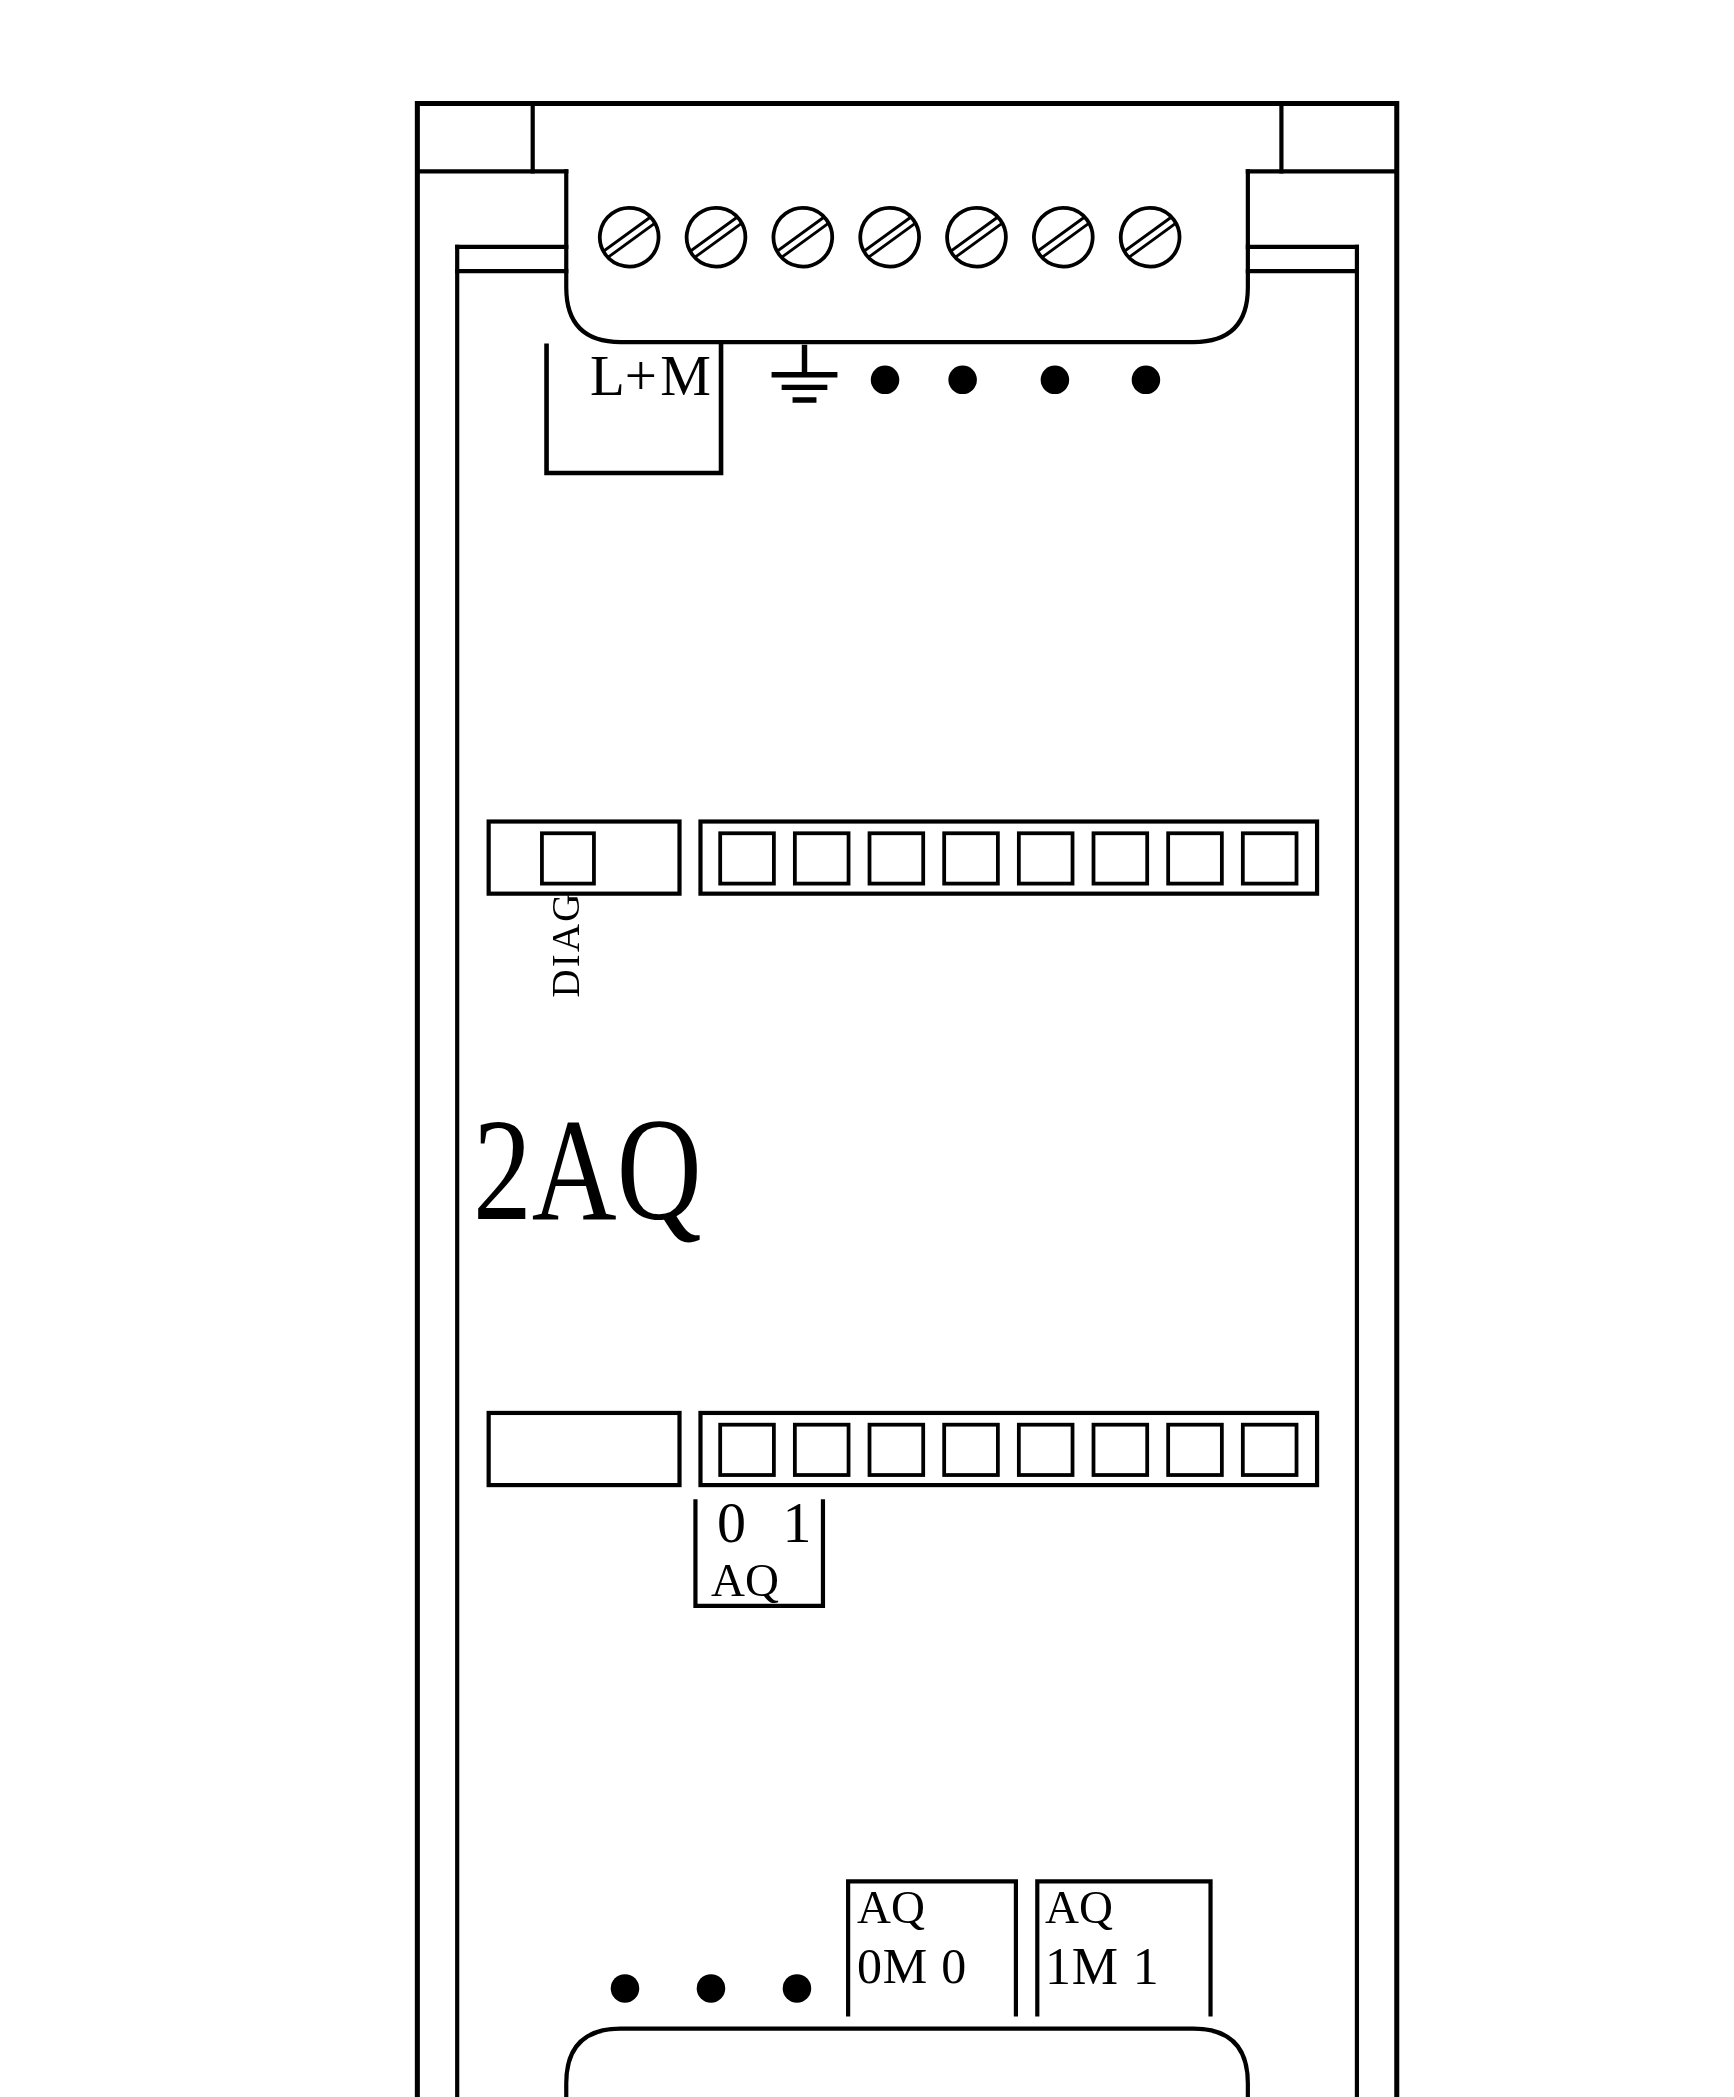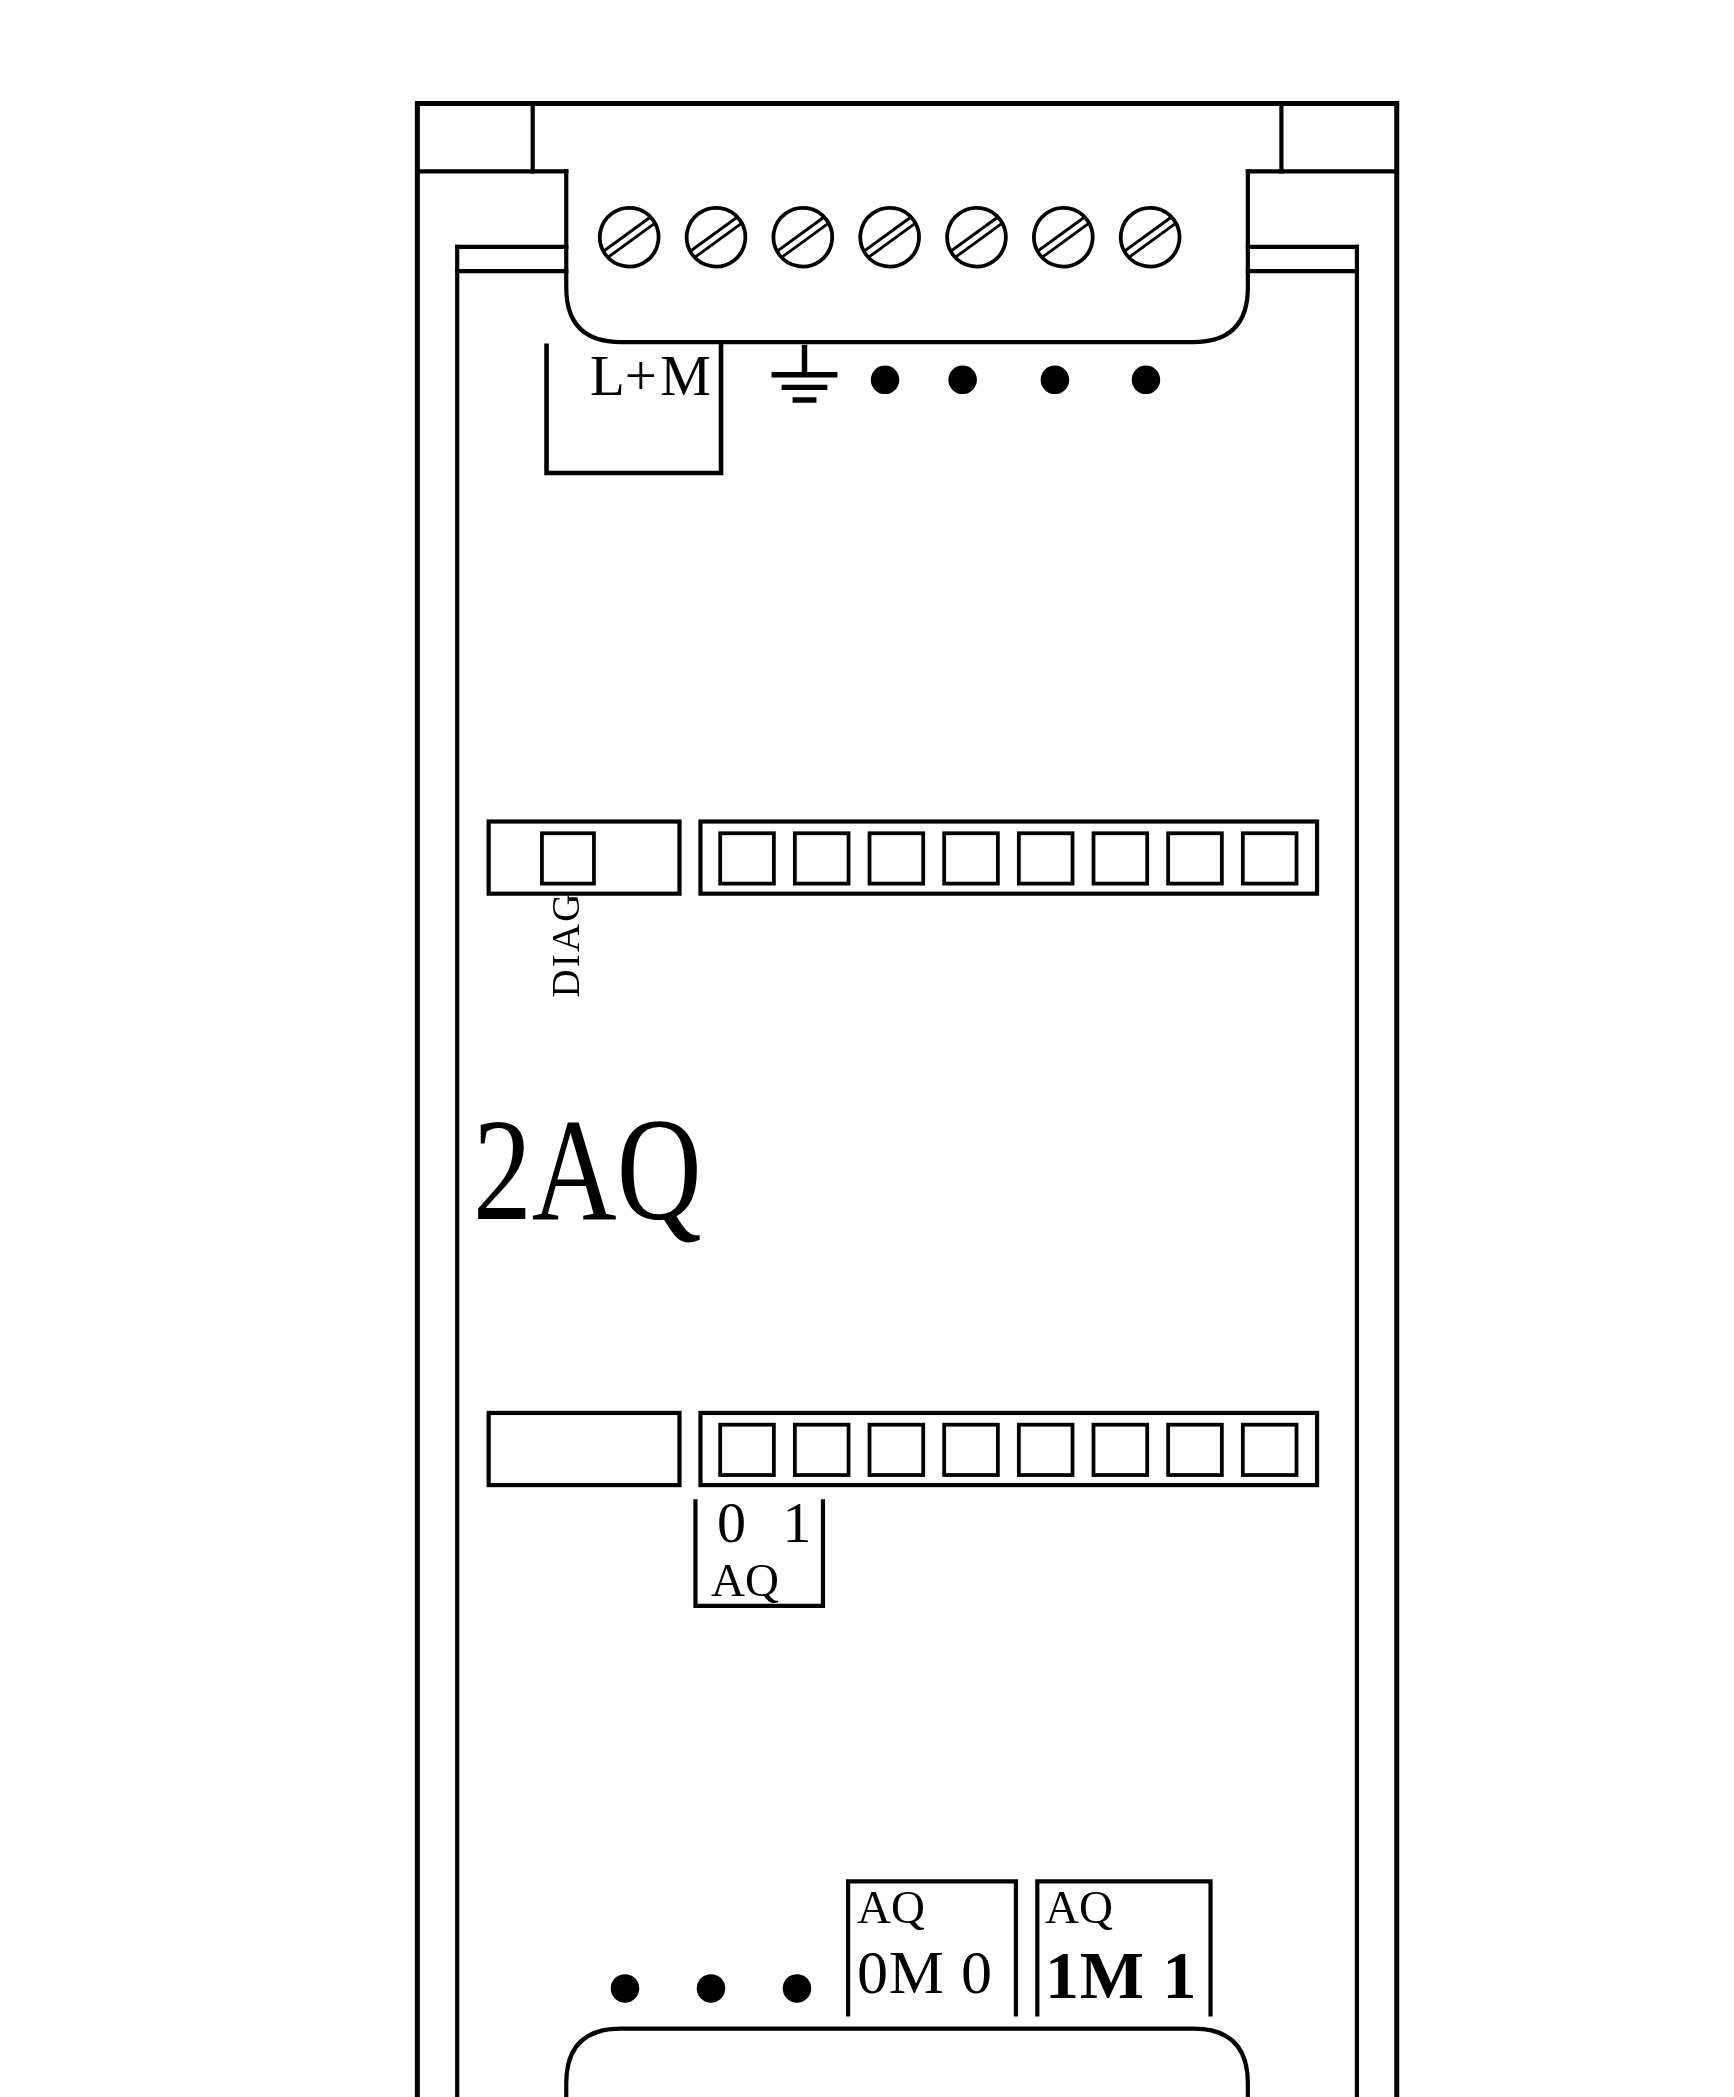--- a/index.html
+++ b/index.html
@@ -12,23 +12,23 @@
           box-sizing:border-box;padding-left:43px;padding-right:11px;font-size:57px;line-height:1;}
   .diag-label{left:541px;top:995px;width:101px;height:49px;transform:rotate(-90deg);
               transform-origin:0 0;display:flex;align-items:center;justify-content:center;
               font-size:39px;letter-spacing:2.1px;line-height:1;}
   .model-label{left:473px;top:1096px;font-size:147px;line-height:1;transform:scaleX(0.8);
                transform-origin:left top;white-space:nowrap;}
   .ch-digits{left:696px;top:1494px;width:128px;display:flex;justify-content:space-between;
              box-sizing:border-box;padding-left:21px;padding-right:12.6px;font-size:58px;line-height:1;}
   .ch-group{left:711px;top:1557px;font-size:47px;line-height:1;}
   .out-group0{left:857px;top:1884px;font-size:47px;line-height:1;}
-  .out-term0{left:857px;top:1941px;font-size:62px;line-height:1;letter-spacing:0.8px;white-space:pre;}
+  .out-term0{left:857px;top:1941px;font-size:50px;line-height:1;letter-spacing:0.8px;white-space:pre;}
   .out-group1{left:1045px;top:1884px;font-size:47px;line-height:1;}
-  .out-term1{left:1045px;top:1941px;font-size:68px;line-height:1;letter-spacing:0.8px;white-space:pre;font-weight:bold;}
+  .out-term1{left:1045px;top:1941px;font-size:52px;line-height:1;letter-spacing:0.8px;white-space:pre;}
 </style>
 </head>
 <body>
 
 <div class="page">
 
   <svg class="art" width="1734" height="2453" viewBox="0 0 4134 5847">
     <g stroke="#000" fill="none" stroke-linecap="square">
 
       <path stroke-width="12" d="M995,246 H3330 V5410 H995 Z"></path>

